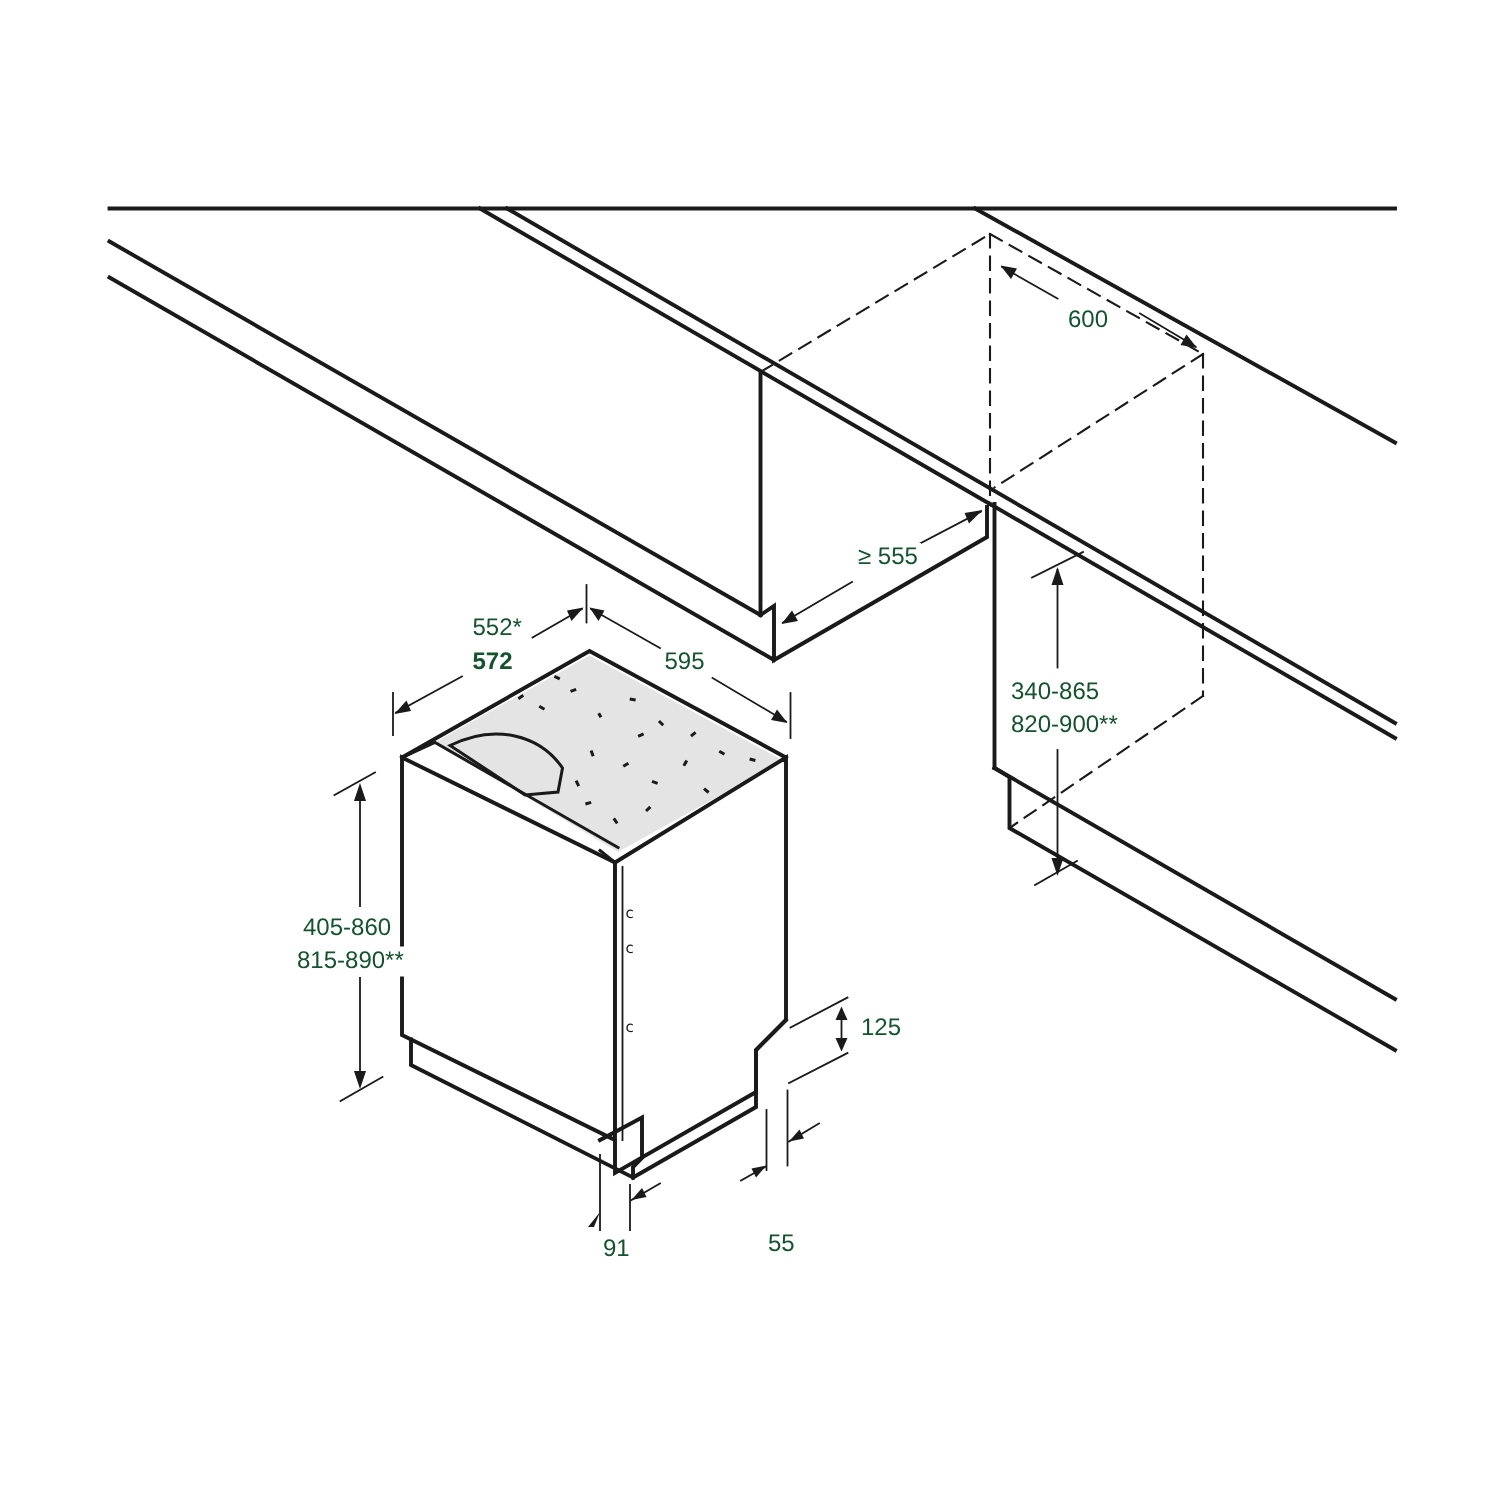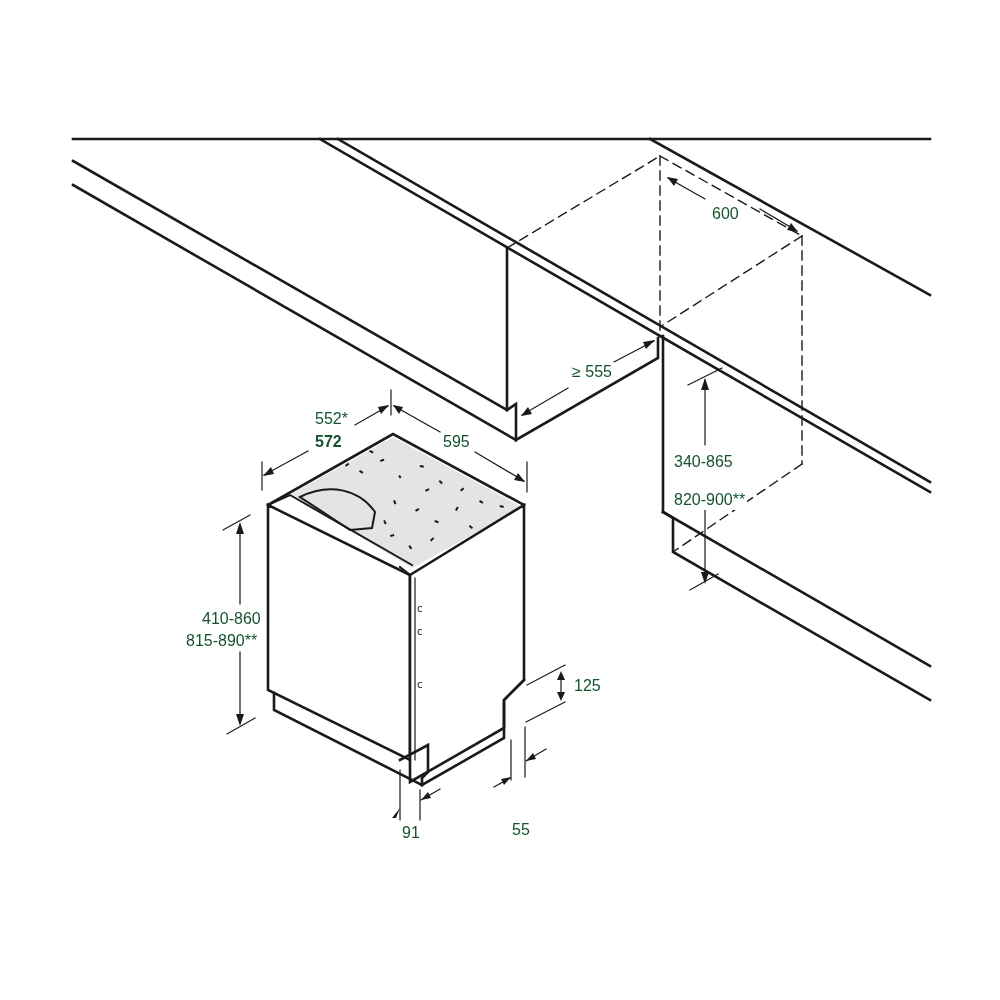--- a/index.html
+++ b/index.html
@@ -156,22 +156,22 @@
     <line class="stroke thin" x1="420" y1="790" x2="420" y2="820"></line>
     <polygon points="392,818 400,808 396,818" fill="#1a1a1a"></polygon>
     <line class="stroke thin" x1="421" y1="800" x2="440" y2="789"></line>
     <polygon points="421,800 428,792 431,798" fill="#1a1a1a"></polygon>
   </g>
 </svg>
 
 <div class="dim-label" style="left:710px; top:204px;">600</div>
 <div class="dim-label" style="left:570px; top:362px;">≥ 555</div>
 <div class="dim-label" style="left:672px; top:452px;">340-865</div>
-<div class="dim-label" style="left:672px; top:490px;text-align:right;">820-900**</div>
+<div class="dim-label" style="left:672px; top:474px;text-align:right;">820-900**</div>
 
 <div class="dim-label" style="left:313px; top:409px;">552*</div>
 <div class="dim-label" style="left:313px; top:432px;font-weight:bold;">572</div>
 <div class="dim-label" style="left:441px; top:432px;">595</div>
-<div class="dim-label" style="left:200px; top:609px;">410-860</div>
-<div class="dim-label" style="left:184px; top:631px;text-align:center;">815-890**</div>
+<div class="dim-label" style="left:200px; top:609px;">405-860</div>
+<div class="dim-label" style="left:196px; top:631px;text-align:center;">815-890**</div>
 <div class="dim-label" style="left:572px; top:676px;">125</div>
 <div class="dim-label" style="left:510px; top:820px;">55</div>
 <div class="dim-label" style="left:400px; top:823px;">91</div>
 
 </body></html>

